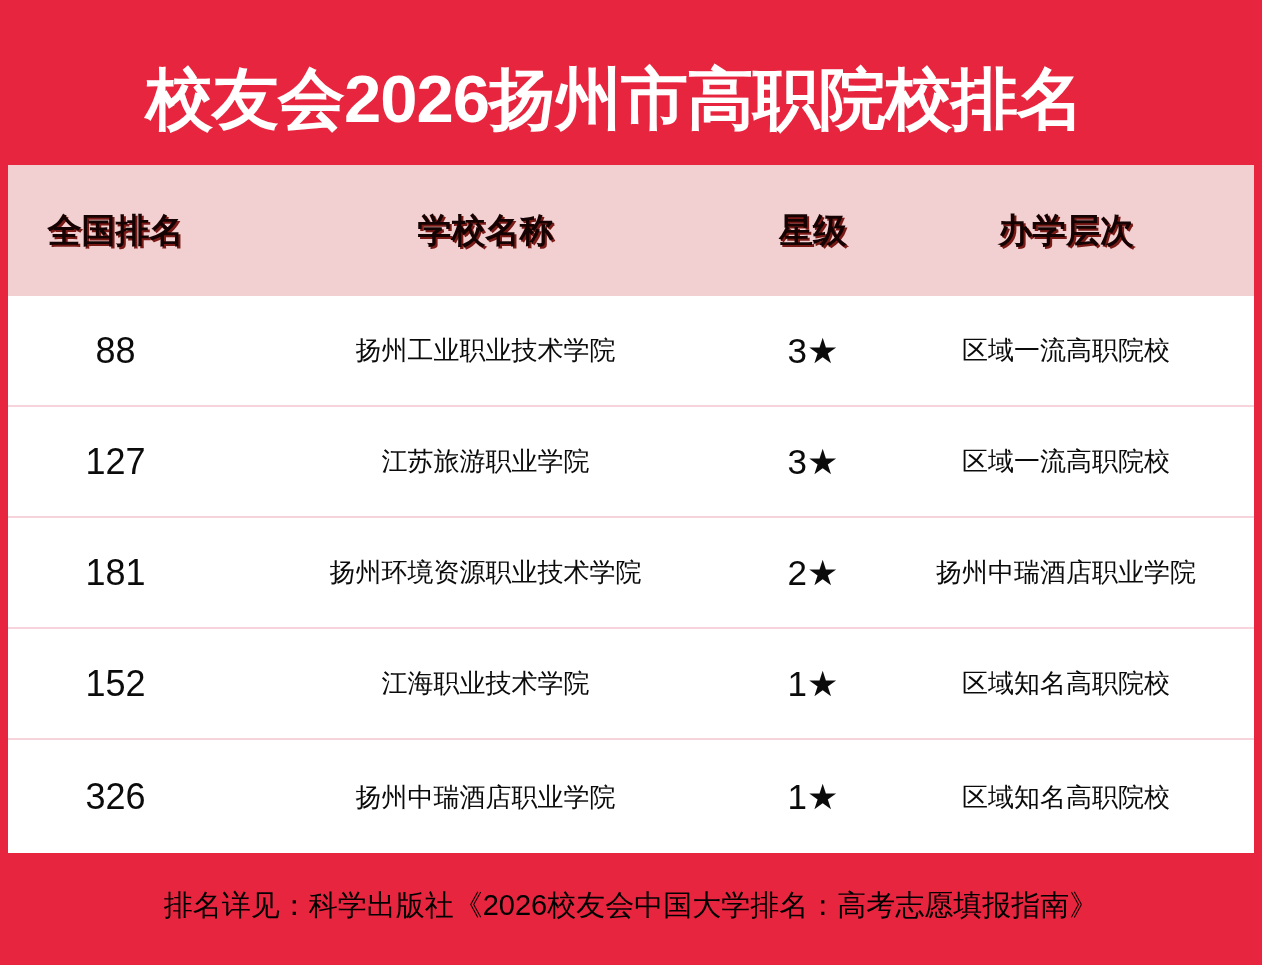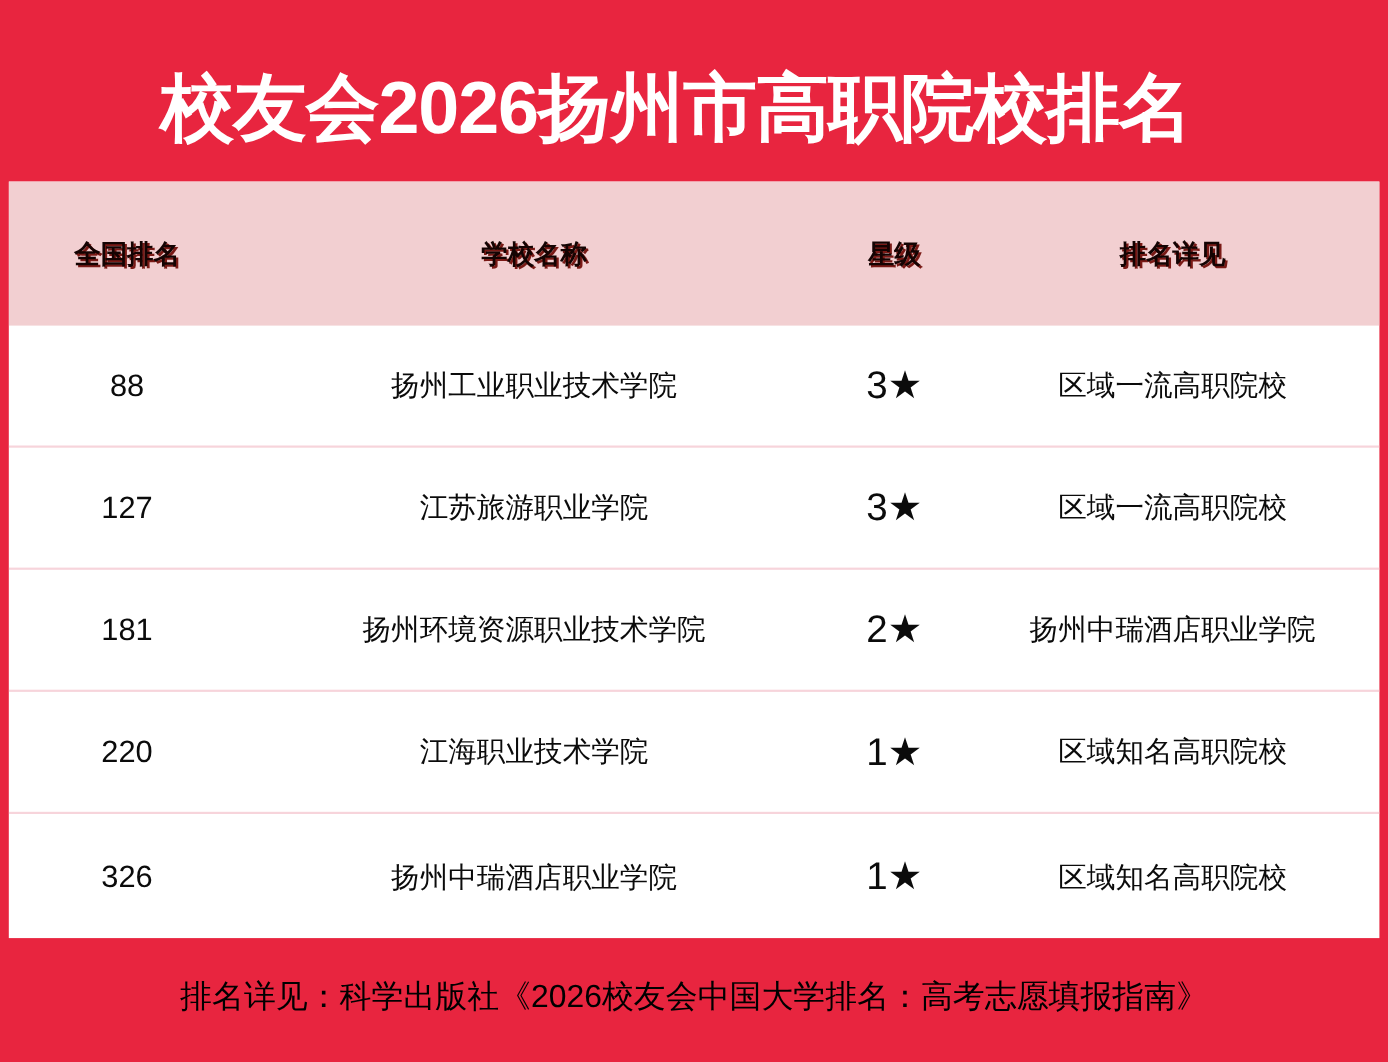--- a/index.html
+++ b/index.html
@@ -57,21 +57,21 @@
 
   
   .thead {
     display: flex;
     align-items: center;
     width: 100%;
     height: 131px;
     background: #F2CFD1;
   }
   .thead .th {
-    font-size: 24px;
+    font-size: 34px;
     font-weight: bold;
     color: #140302;
     text-shadow: 2px 2px 0 #7a1a16;
     text-align: center;
     white-space: nowrap;
   }
 
   
   .tbody { width: 100%; }
   .trow {
@@ -90,21 +90,21 @@
     text-align: center;
     white-space: nowrap;
   }
 
   
   .c-rank  { width: 215px; }
   .c-name  { width: 525px; }
   .c-star  { width: 130px; }
   .c-level { width: 376px; }
 
-  .td.c-rank  { font-size: 28px; }
+  .td.c-rank  { font-size: 36px; }
   .td.c-star  { font-size: 35px; }
 
   
   .footer {
     position: absolute;
     left: 0;
     top: 853px;
     width: 1262px;
     height: 112px;
     background: #E8253F;
@@ -128,21 +128,21 @@
   <div class="title-banner">
     <div class="title-text">校友会2026扬州市高职院校排名</div>
   </div>
 
   <div class="table-card">
 
     <div class="thead">
       <div class="th c-rank">全国排名</div>
       <div class="th c-name">学校名称</div>
       <div class="th c-star">星级</div>
-      <div class="th c-level">排名详见</div>
+      <div class="th c-level">办学层次</div>
     </div>
 
     <div class="tbody">
 
       <div class="trow">
         <div class="td c-rank">88</div>
         <div class="td c-name">扬州工业职业技术学院</div>
         <div class="td c-star">3★</div>
         <div class="td c-level">区域一流高职院校</div>
       </div>
@@ -155,21 +155,21 @@
       </div>
 
       <div class="trow">
         <div class="td c-rank">181</div>
         <div class="td c-name">扬州环境资源职业技术学院</div>
         <div class="td c-star">2★</div>
         <div class="td c-level">扬州中瑞酒店职业学院</div>
       </div>
 
       <div class="trow">
-        <div class="td c-rank">220</div>
+        <div class="td c-rank">152</div>
         <div class="td c-name">江海职业技术学院</div>
         <div class="td c-star">1★</div>
         <div class="td c-level">区域知名高职院校</div>
       </div>
 
       <div class="trow last">
         <div class="td c-rank">326</div>
         <div class="td c-name">扬州中瑞酒店职业学院</div>
         <div class="td c-star">1★</div>
         <div class="td c-level">区域知名高职院校</div>

